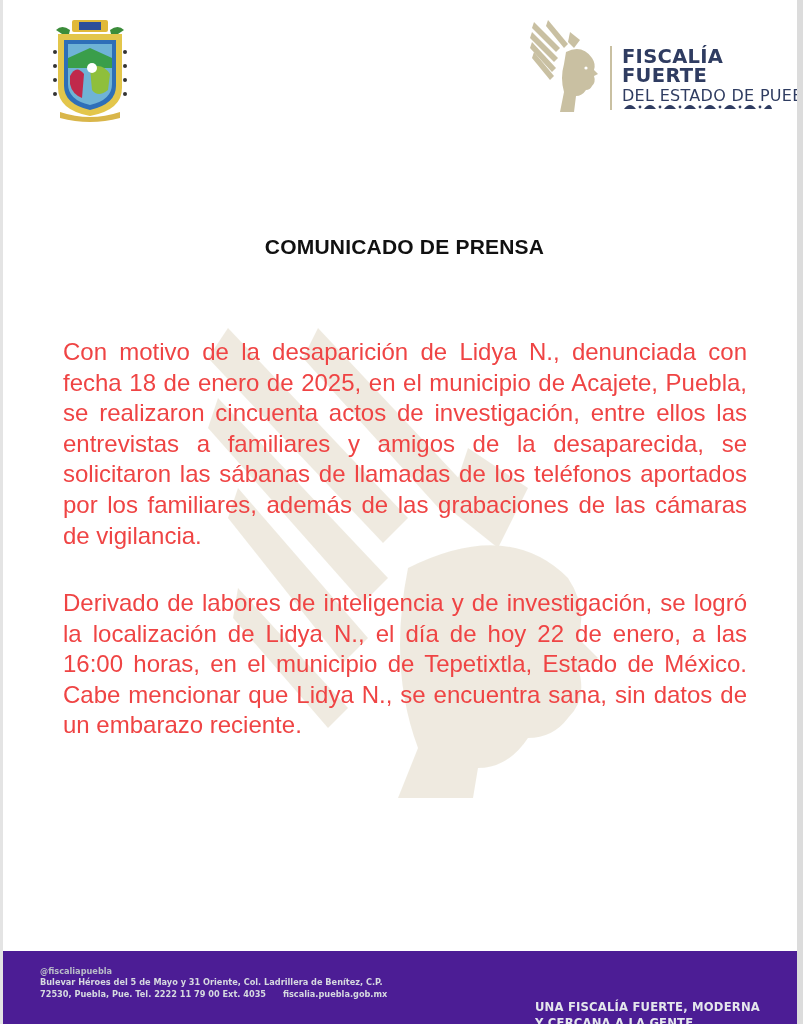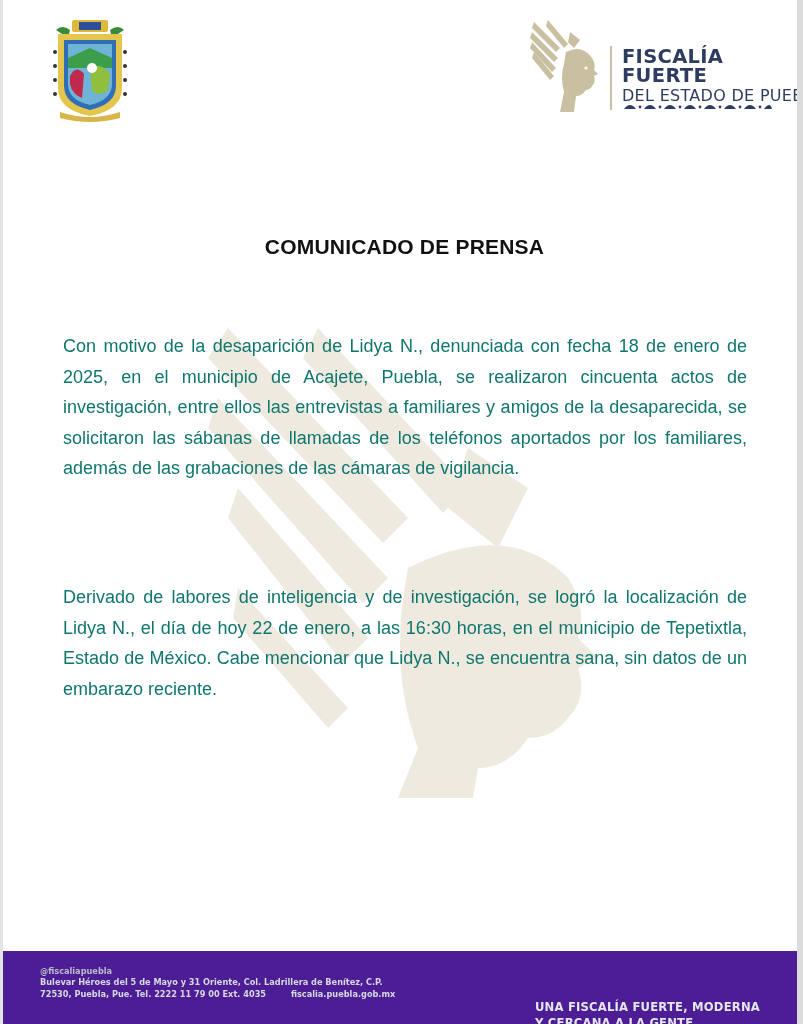--- a/index.html
+++ b/index.html
@@ -40,38 +40,38 @@
     .date {
       position: absolute; right: 55px; top: 173px;
       font-size: 16.5px; color: #111; white-space: nowrap;
     }
     .title {
       position: absolute; left: 0; width: 803px; top: 235px; text-align: center;
       font-size: 21px; font-weight: bold; color: #111; letter-spacing: 0.2px;
     }
     .para {
       position: absolute; left: 60px; width: 684px;
-      font-size: 18px; line-height: 30.6px; color: #0f766e;
+      font-size: 24px; line-height: 30.6px; color: #ef4444;
       text-align: justify; font-stretch: condensed;
     }
     .p1 { top: 313px; }
     .p2 { top: 564px; }
 
     
     .footer {
       position: absolute; left: 3px; top: 951px; width: 794px; height: 88px;
       background: #4c1d95;
     }
     .footer-left {
       position: absolute; left: 37px; top: 15px;
       color: #d6d9e0; font-size: 8.2px; line-height: 11.4px; font-weight: bold;
       font-family: "DejaVu Sans", sans-serif; white-space: nowrap;
     }
     .footer-left .handle { color: #b9bdc8; }
-    .footer-left .web { margin-left: 22px; }
+    .footer-left .web { margin-left: 14px; }
     .footer-right {
       position: absolute; left: 532px; top: 16px;
       color: #e4e6ec; font-size: 11.6px; line-height: 16px; font-weight: bold;
       font-family: "DejaVu Sans", sans-serif; letter-spacing: 0.2px; white-space: nowrap; margin-top: 32px;
     }
   </style>
 </head>
 <body>
 
 <div class="edge-left"></div>
@@ -149,21 +149,21 @@
       <path d="M30 270 L140 390 L120 410 L25 300 Z"></path>
       <path d="M110 10 L260 170 L235 195 L95 40 Z"></path>
       <path d="M260 130 L320 170 L290 230 L240 190 Z"></path>
       <path d="M200 250 Q300 200 360 260 Q380 290 370 320 L390 340 L370 350 Q380 380 360 400 Q345 420 320 420 Q300 450 270 450 L265 480 L190 480 L210 430 Q180 350 200 250 Z"></path>
     </g>
   </svg>
 
   <div class="title">COMUNICADO DE PRENSA</div>
 
   <p class="para p1">Con motivo de la desaparición de Lidya N., denunciada con fecha 18 de enero de 2025, en el municipio de Acajete, Puebla, se realizaron cincuenta actos de investigación, entre ellos las entrevistas a familiares y amigos de la desaparecida, se solicitaron las sábanas de llamadas de los teléfonos aportados por los familiares, además de las grabaciones de las cámaras de vigilancia.</p>
-  <p class="para p2">Derivado de labores de inteligencia y de investigación, se logró la localización de Lidya N., el día de hoy 22 de enero, a las 16:30 horas, en el municipio de Tepetixtla, Estado de México. Cabe mencionar que Lidya N., se encuentra sana, sin datos de un embarazo reciente.</p>
+  <p class="para p2">Derivado de labores de inteligencia y de investigación, se logró la localización de Lidya N., el día de hoy 22 de enero, a las 16:00 horas, en el municipio de Tepetixtla, Estado de México. Cabe mencionar que Lidya N., se encuentra sana, sin datos de un embarazo reciente.</p>
 </div>
 
 <div class="footer">
   <div class="footer-left">
     <div class="handle">@fiscaliapuebla</div>
     <div>Bulevar Héroes del 5 de Mayo y 31 Oriente, Col. Ladrillera de Benítez, C.P.</div>
     <div>
       <span>72530, Puebla, Pue. Tel. 2222 11 79 00 Ext. 4035</span>
       <span class="web">fiscalia.puebla.gob.mx</span>
     </div>

